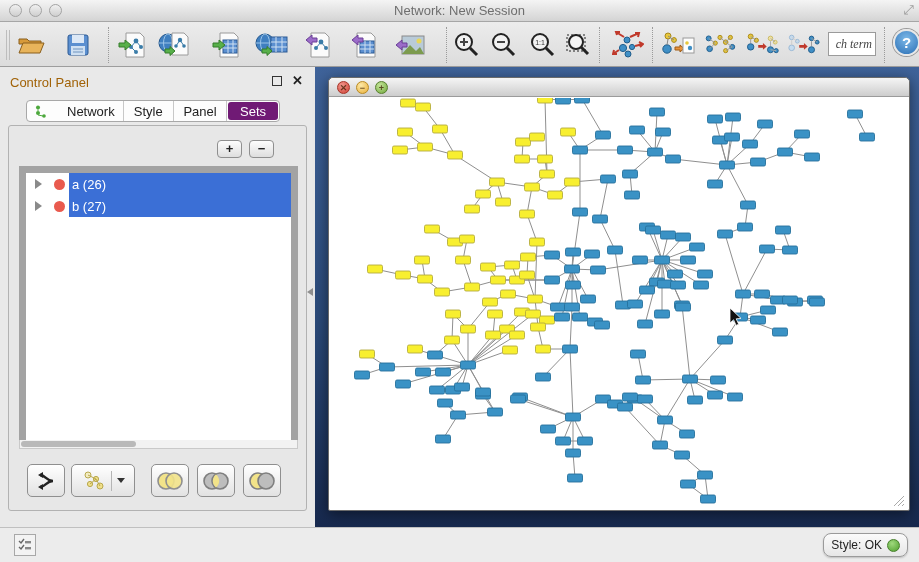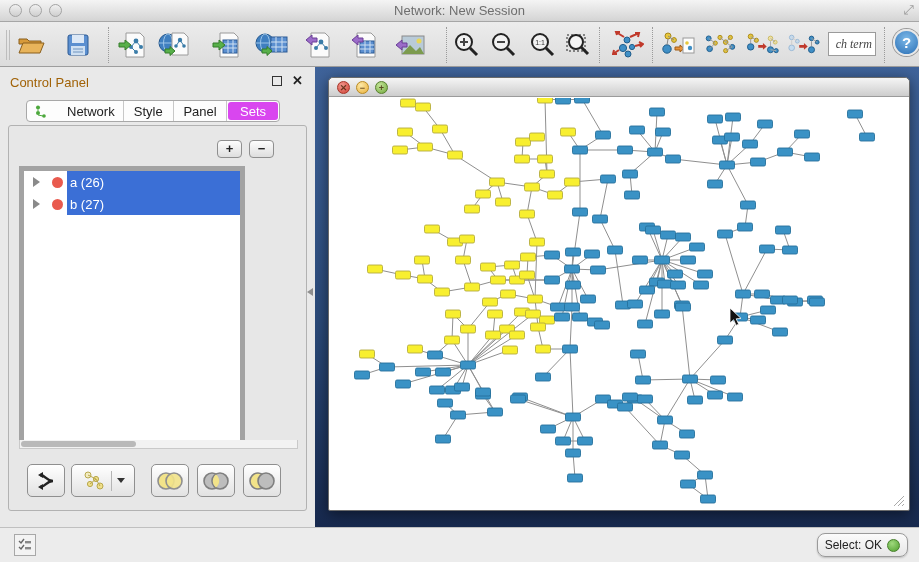--- a/index.html
+++ b/index.html
@@ -35,29 +35,29 @@
   #control-panel { left:0; top:67px; width:315px; height:460px; background:#e9e9e9; }
   #cp-header { left:10px; top:8px; color:#a16207; font-size:13px; }
   #cp-float { right:33px; top:9px; width:10px; height:10px; border:1.5px solid #333; }
   #cp-close { right:12px; top:6px; color:#222; font-weight:bold; font-size:13px; }
 
   #tabbar { left:26px; top:33px; width:254px; height:22px; background:#fdfdfd;
     border:1px solid #a8a8a8; border-radius:4px; display:flex; overflow:hidden; }
   .tab { display:flex; align-items:center; justify-content:center; gap:20px;
     font-size:13px; color:#222; border-right:1px solid #c8c8c8; padding:0 8px; }
   .tab:last-child { border-right:none; }
-  .tab.sel { background:#d946ef; color:#fff; border-radius:3px; margin:1px; padding:0 10px; }
+  .tab.sel { background:#701a75; color:#fff; border-radius:3px; margin:1px; padding:0 10px; }
 
   #cp-panel { left:8px; top:58px; width:299px; height:386px; background:#e7e7e7;
     border:1px solid #b2b2b2; border-radius:3px; }
   .pm-btn { position:absolute; top:14px; width:25px; height:18px; border:1px solid #8f8f8f;
     border-radius:4px; background:linear-gradient(#fdfdfd,#dedede); font-weight:bold;
     font-size:13px; line-height:15px; text-align:center; color:#222; }
-  #sets-list { left:10px; top:40px; width:226px; height:282px; background:#fff;
-    border:5px solid #a3a3a3; overflow:hidden; }
+  #sets-list { left:10px; top:40px; width:279px; height:282px; background:#fff;
+    border:7px solid #a3a3a3; overflow:hidden; }
   .set-row { position:relative; height:22px; display:flex; align-items:center; }
   .row-tri { width:0; height:0; border-left:7px solid #8a8a8a; border-top:5px solid transparent;
     border-bottom:5px solid transparent; margin-left:9px; }
   .row-dot { width:11px; height:11px; border-radius:50%; background:#e95a4e; margin-left:12px; }
   .row-label { flex:1; height:22px; margin-left:4px; background:#3b6fd6; color:#fff;
     display:flex; align-items:center; padding-left:3px; font-size:13px; }
   #sets-hscroll { left:10px; top:314px; width:279px; height:9px; background:#f2f2f2;
     border:1px solid #c9c9c9; border-top:none; }
   #sets-hthumb { left:1px; top:1px; width:115px; height:6px; background:#b9b9b9; border-radius:3px; }
 
@@ -793,16 +793,16 @@
 <div class="abs" id="statusbar">
   <div class="abs" id="task-btn">
     <svg width="14" height="14" viewBox="0 0 14 14">
       <path d="M1 3 l2 2 3-4" stroke="#666" fill="none" stroke-width="1.4"></path>
         <rect x="7" y="3" width="6" height="2.4" fill="#888"></rect>
       <path d="M1 9 l2 2 3-4" stroke="#666" fill="none" stroke-width="1.4"></path>
         <rect x="7" y="9" width="6" height="2.4" fill="#888"></rect>
     </svg>
   </div>
   <div class="abs" id="memory-btn">
-    <span>Select: OK</span>
+    <span>Style: OK</span>
     <span id="mem-dot"></span>
   </div>
 </div>
 
 </body></html>

